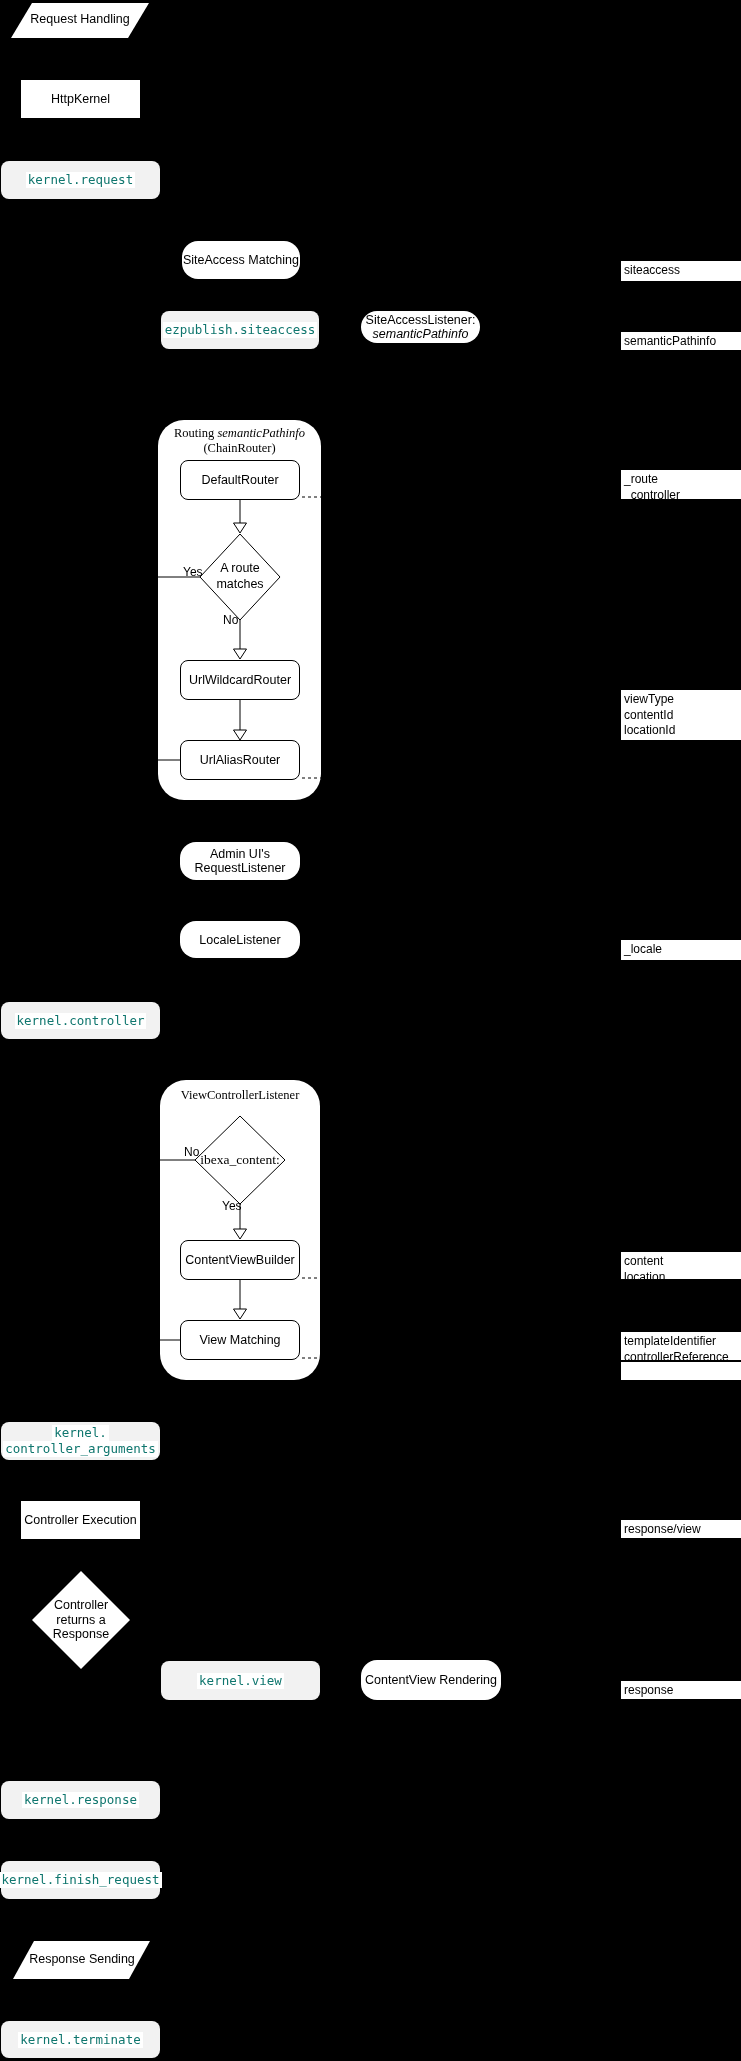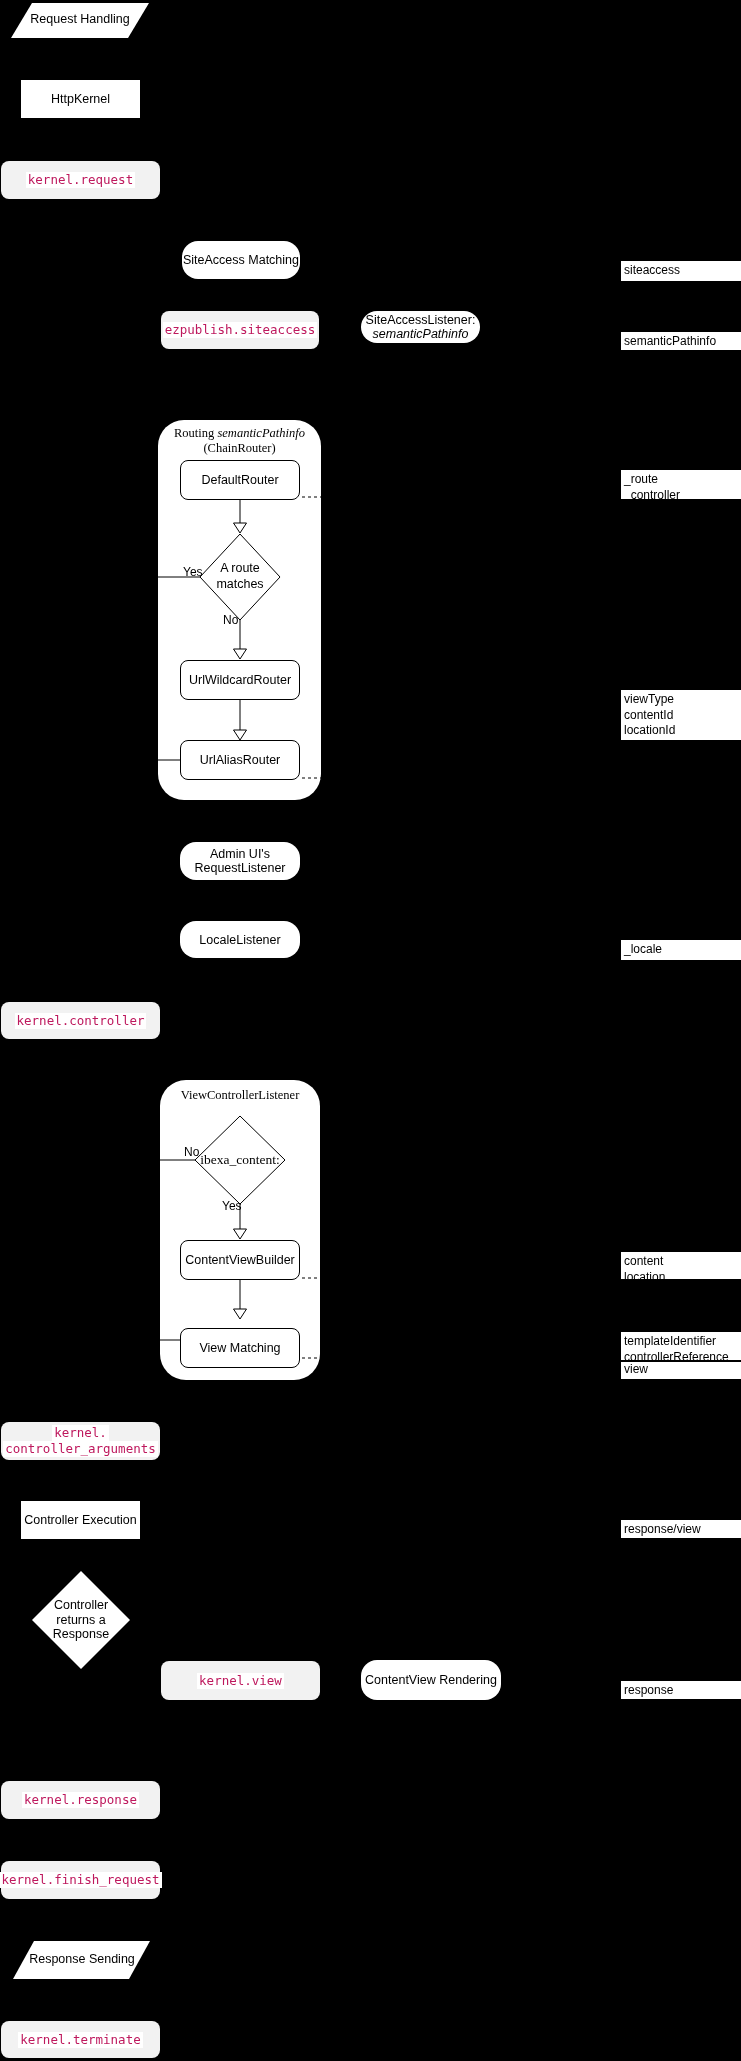--- a/index.html
+++ b/index.html
@@ -10,21 +10,21 @@
         text-align:center;font-size:12.5px;line-height:14px;z-index:3;}
   .sq{border-radius:0;text-align:right;}
   .rd{border-radius:16px;}
   .inner{background:#fff;border:1px solid #000;border-radius:8px;z-index:3;
          display:flex;align-items:center;justify-content:center;font-size:12.5px;}
   .container{background:#fff;border-radius:26px;z-index:1;}
   .ctitle{position:absolute;left:0;right:0;text-align:center;font-size:12.5px;line-height:15px;z-index:3;font-family:Liberation Serif, serif;}
   .event{background:#f2f2f2;border-radius:8px;z-index:3;display:flex;flex-direction:column;
          align-items:center;justify-content:center;
          font-family:"DejaVu Sans Mono","Liberation Mono",monospace;font-size:12.5px;
-         color:#be185d;line-height:16px;text-align:center;}
+         color:#0f766e;line-height:16px;text-align:center;}
   .event span{background:#fff;padding:0 2px;white-space:nowrap;}
   .rlabel{position:absolute;left:621px;width:120px;background:#fff;color:#000;
           font-size:12px;line-height:15.5px;padding:2px 0 2px 3px;box-sizing:border-box;z-index:3;}
   .dtext{position:absolute;text-align:center;font-size:12.5px;line-height:15.5px;z-index:4;}
   .serif{font-family:"Liberation Serif",serif;font-size:13.5px;}
   .edgelbl{position:absolute;font-size:12px;z-index:4;background:transparent;}
   .ital{font-style:italic;}
   #overlay{position:absolute;left:0;top:0;z-index:2;pointer-events:none;}
 </style>
 </head>
@@ -98,21 +98,21 @@
   </div>
 
   <div class="shape wbox rd" style="left:180px;top:921px;width:120px;height:37px;">LocaleListener</div>
 
   <div class="shape wbox rd" style="left:361px;top:1660px;width:140px;height:40px;">ContentView Rendering</div>
 
   <div class="shape inner" style="left:180px;top:460px;width:120px;height:40px;">DefaultRouter</div>
   <div class="shape inner" style="left:180px;top:660px;width:120px;height:40px;">UrlWildcardRouter</div>
   <div class="shape inner" style="left:180px;top:740px;width:120px;height:40px;">UrlAliasRouter</div>
   <div class="shape inner" style="left:180px;top:1240px;width:120px;height:40px;">ContentViewBuilder</div>
-  <div class="shape inner" style="left:180px;top:1320px;width:120px;height:40px;margin-top:8px;">View Matching</div>
+  <div class="shape inner" style="left:180px;top:1320px;width:120px;height:40px;">View Matching</div>
 
   <div class="dtext" style="left:195px;top:561px;width:90px;">
     <span>A route</span><br>
     <span>matches</span>
   </div>
   <div class="edgelbl" style="left:183px;top:565px;">Yes</div>
   <div class="edgelbl" style="left:223px;top:613px;">No</div>
 
   <div class="dtext serif" style="left:190px;top:1152px;width:100px;">ibexa_content:</div>
   <div class="edgelbl" style="left:184px;top:1145px;">No</div>
@@ -163,17 +163,17 @@
   </div>
   <div class="rlabel" style="top:940px;height:20px;">_locale</div>
   <div class="rlabel" style="top:1252px;height:27px;">
     <span>content</span><br>
     <span>location</span>
   </div>
   <div class="rlabel" style="top:1332px;height:28px;">
     <span>templateIdentifier</span><br>
     <span>controllerReference</span>
   </div>
-  <div class="rlabel" style="top:1362px;height:17px;padding-top:0;">view</div>
+  <div class="rlabel" style="top:1362px;height:17px;padding-top:16px;">view</div>
   <div class="rlabel" style="top:1520px;height:18px;">response/view</div>
   <div class="rlabel" style="top:1681px;height:18px;">response</div>
 
 </div>
 
 </body></html>

